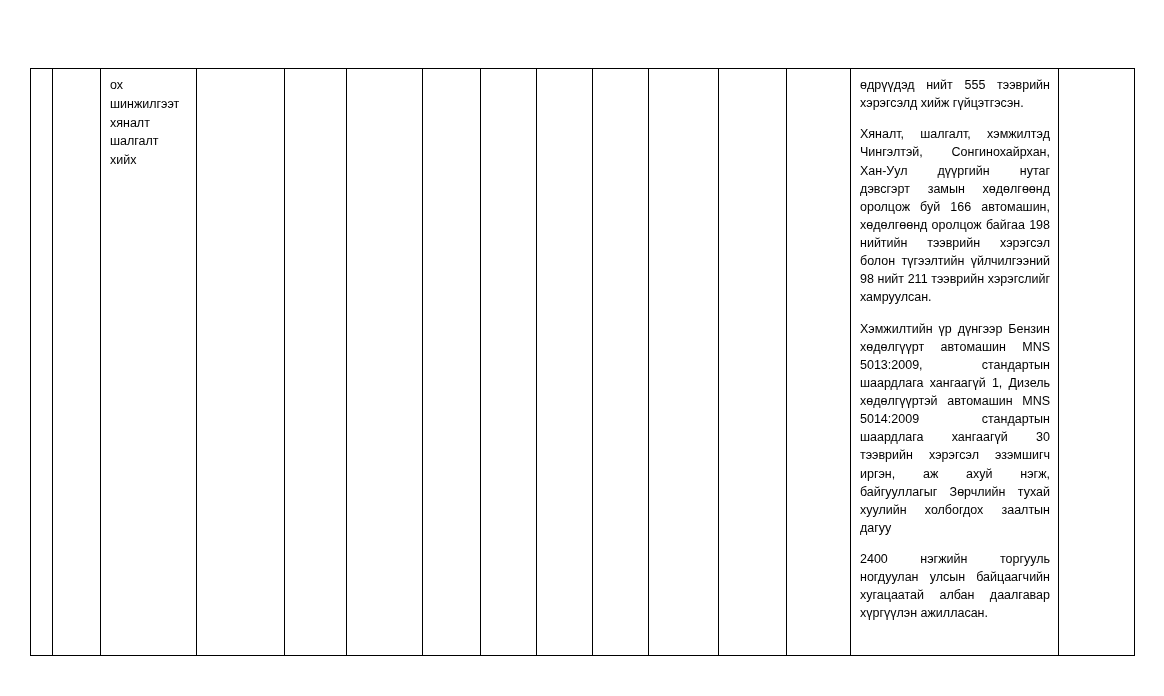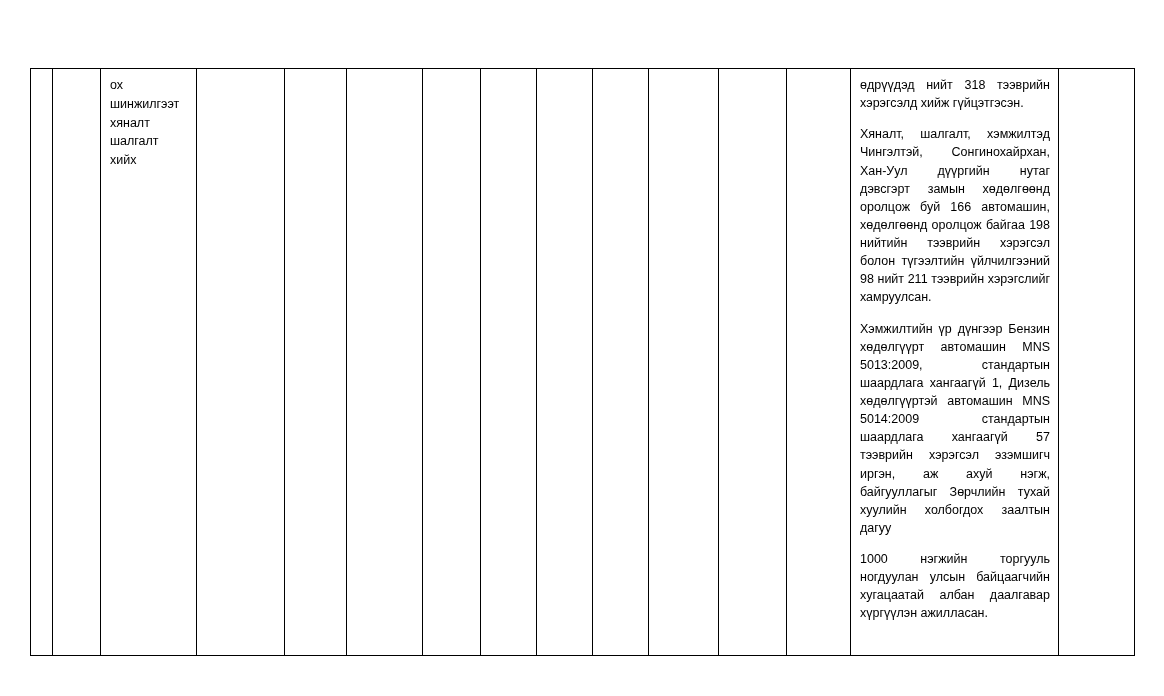--- a/index.html
+++ b/index.html
@@ -129,24 +129,24 @@
               <div class="cell-pad empty-cell"></div>
             </td>
           <td>
               <div class="cell-pad empty-cell"></div>
             </td>
           <td>
               <div class="cell-pad empty-cell"></div>
             </td>
           <td>
             <div class="cell-pad txt-justify">
-              <p>өдрүүдэд нийт 318 тээврийн хэрэгсэлд хийж гүйцэтгэсэн.</p>
+              <p>өдрүүдэд нийт 555 тээврийн хэрэгсэлд хийж гүйцэтгэсэн.</p>
               <p>Хяналт, шалгалт, хэмжилтэд Чингэлтэй, Сонгинохайрхан, Хан-Уул дүүргийн нутаг дэвсгэрт замын хөдөлгөөнд оролцож буй 166 автомашин, хөдөлгөөнд оролцож байгаа 198 нийтийн тээврийн хэрэгсэл болон түгээлтийн үйлчилгээний 98 нийт 211 тээврийн хэрэгслийг хамруулсан.</p>
-              <p>Хэмжилтийн үр дүнгээр Бензин хөдөлгүүрт автомашин MNS 5013:2009, стандартын шаардлага хангаагүй 1, Дизель хөдөлгүүртэй автомашин MNS 5014:2009 стандартын шаардлага хангаагүй 57 тээврийн хэрэгсэл эзэмшигч иргэн, аж ахуй нэгж, байгууллагыг Зөрчлийн тухай хуулийн холбогдох заалтын дагуу</p>
-              <p>1000 нэгжийн торгууль ногдуулан улсын байцаагчийн хугацаатай албан даалгавар хүргүүлэн ажилласан.</p>
+              <p>Хэмжилтийн үр дүнгээр Бензин хөдөлгүүрт автомашин MNS 5013:2009, стандартын шаардлага хангаагүй 1, Дизель хөдөлгүүртэй автомашин MNS 5014:2009 стандартын шаардлага хангаагүй 30 тээврийн хэрэгсэл эзэмшигч иргэн, аж ахуй нэгж, байгууллагыг Зөрчлийн тухай хуулийн холбогдох заалтын дагуу</p>
+              <p>2400 нэгжийн торгууль ногдуулан улсын байцаагчийн хугацаатай албан даалгавар хүргүүлэн ажилласан.</p>
             </div>
           </td>
           <td>
               <div class="cell-pad empty-cell"></div>
             </td>
         </tr>
       </tbody>
     </table>
   </div>
 </div>

